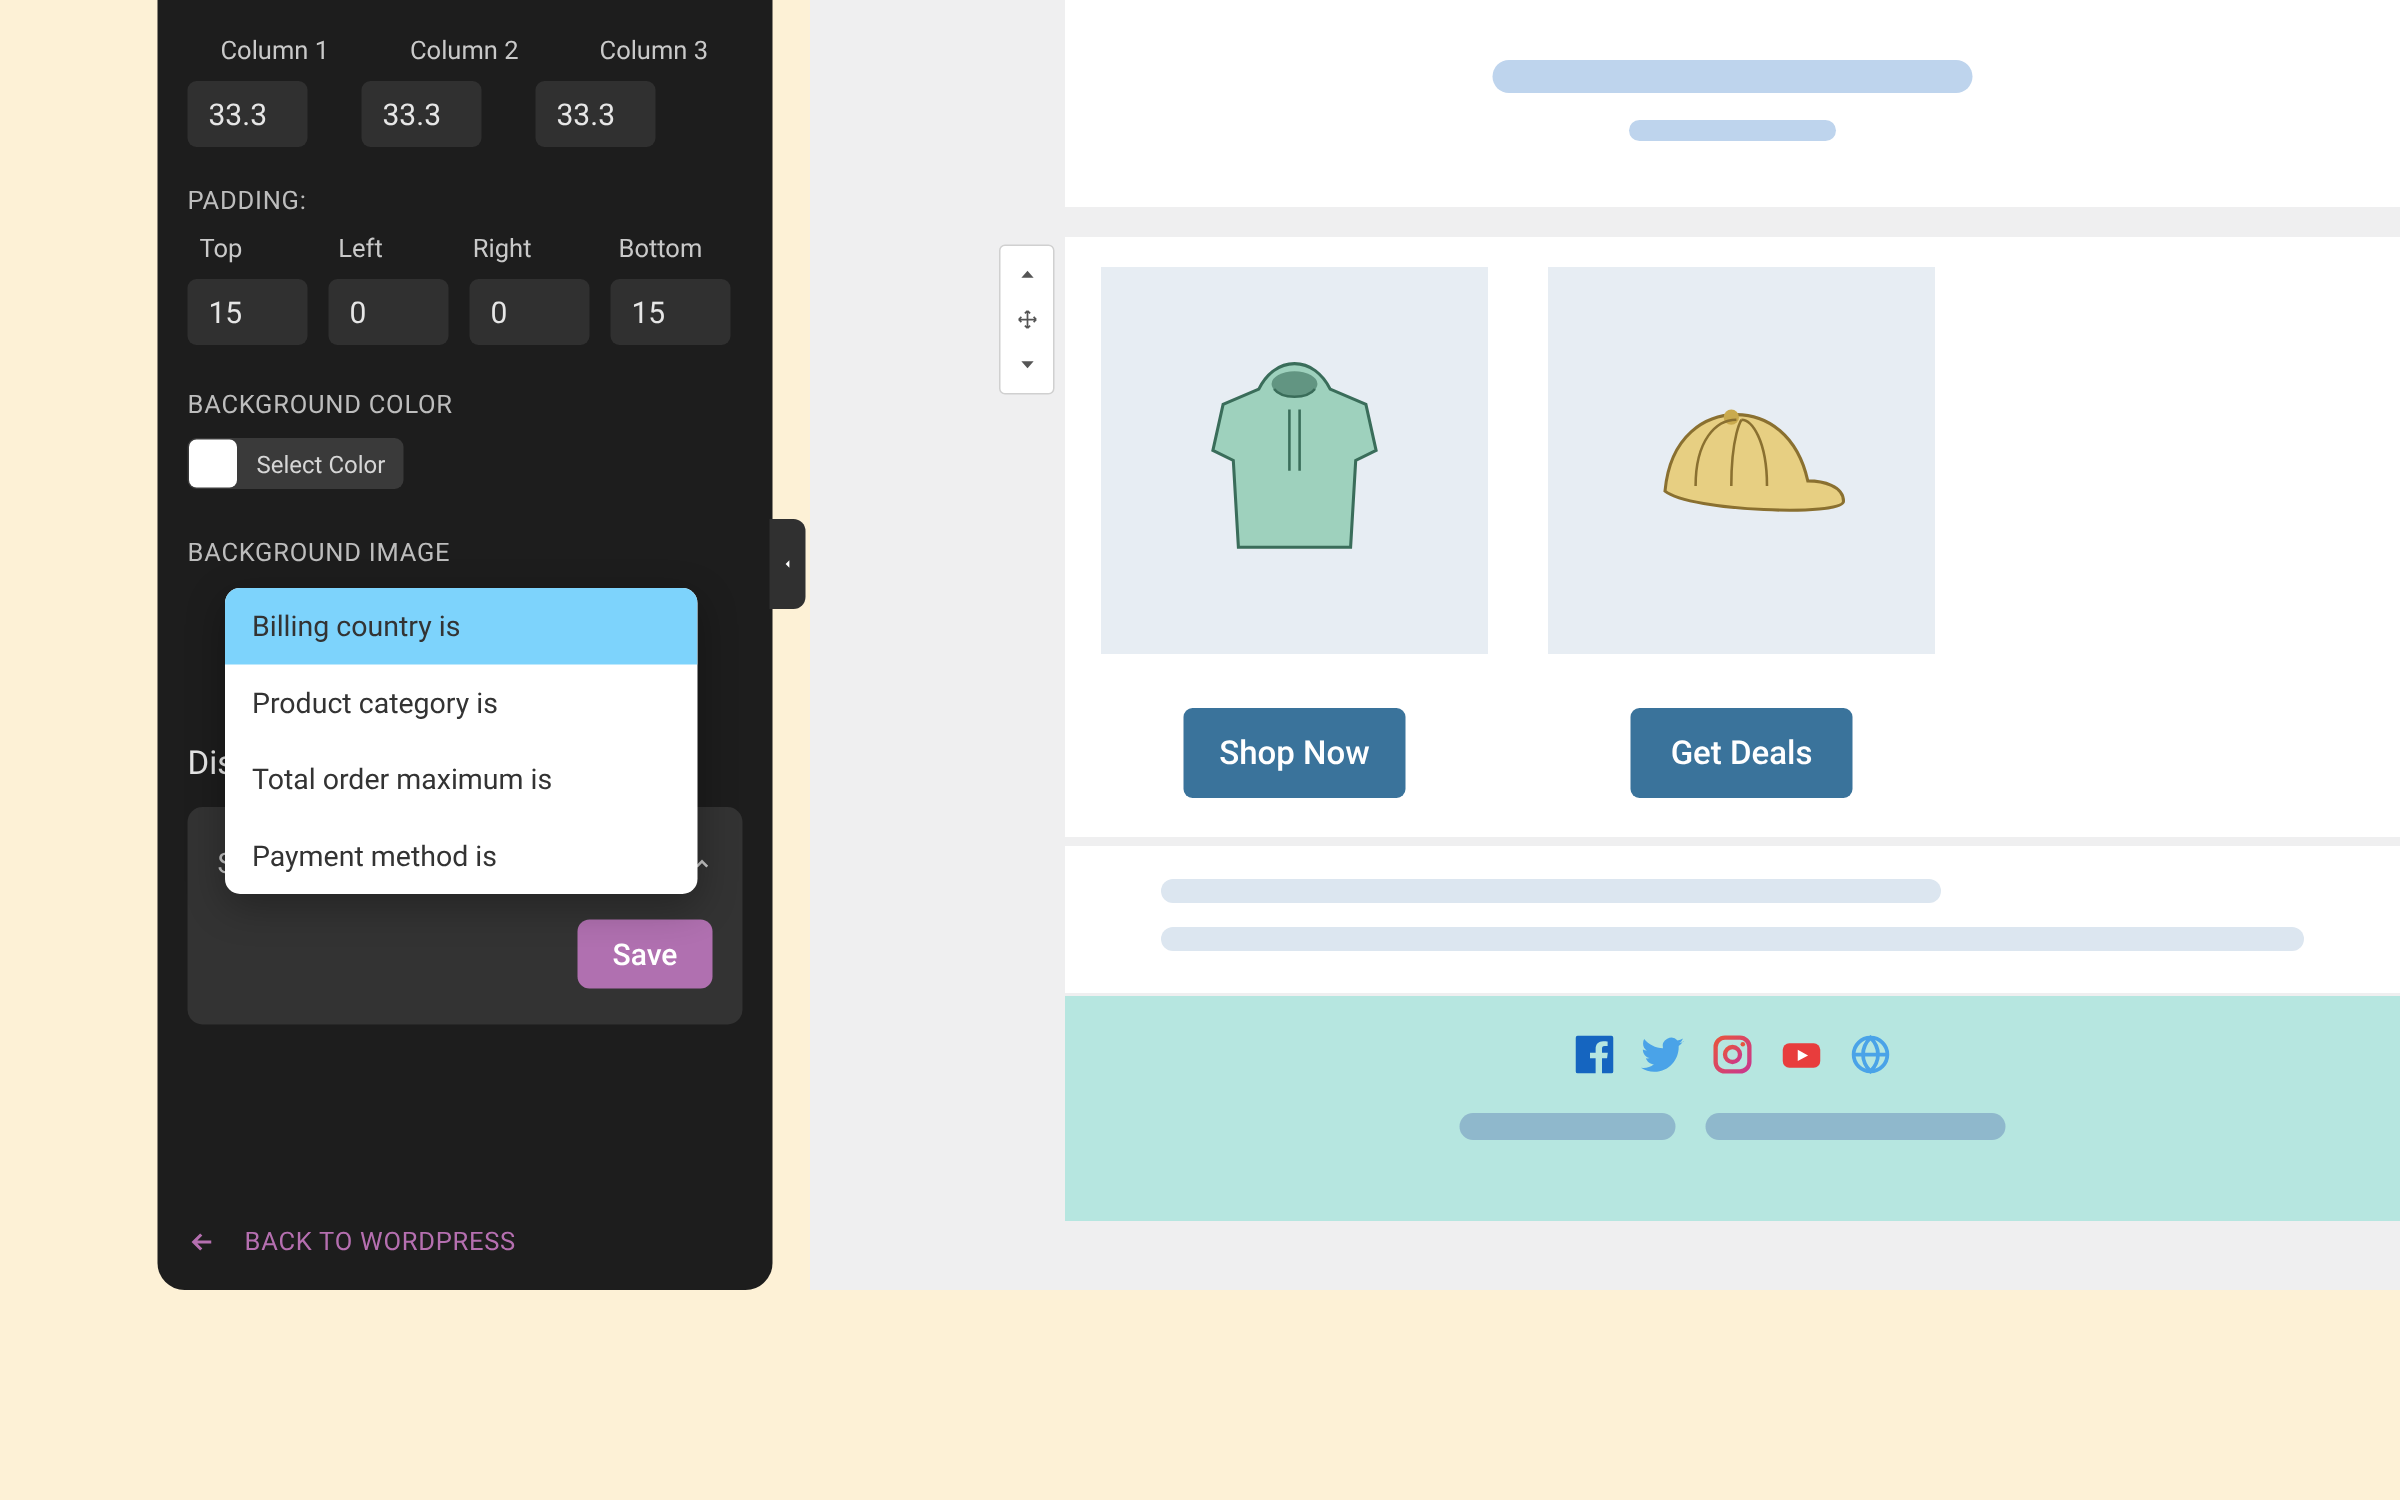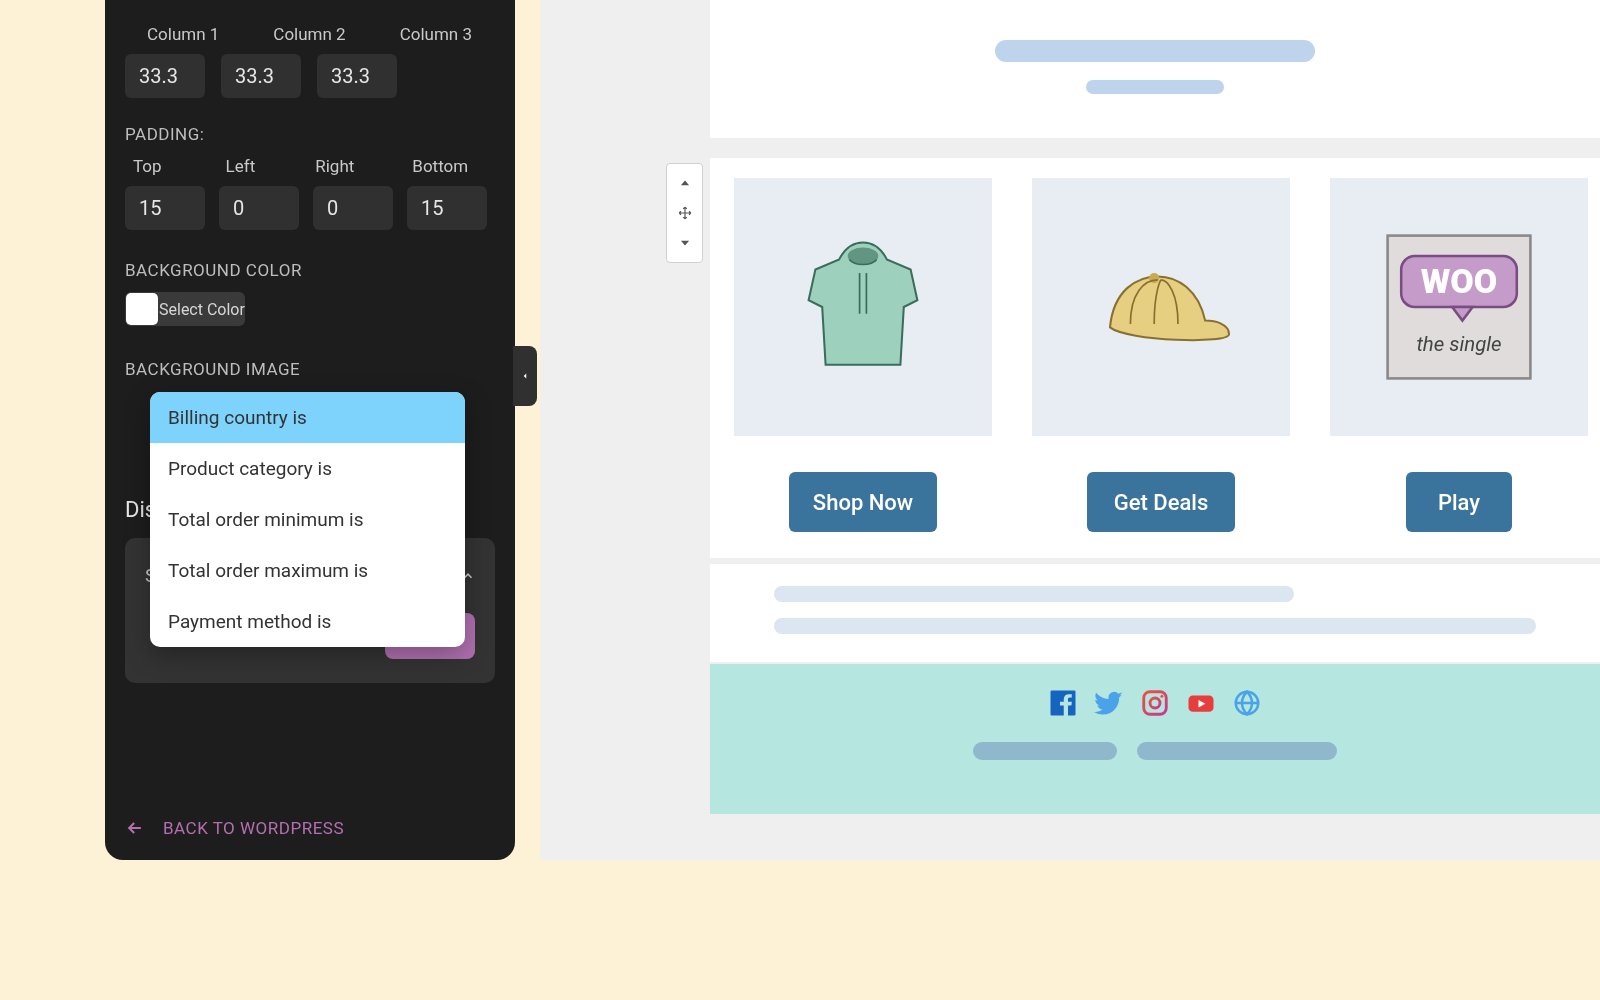--- a/index.html
+++ b/index.html
@@ -1,28 +1,28 @@
 <!DOCTYPE html>
 <html><head>
 <meta charset="utf-8">
 <style>
 *{box-sizing:border-box;margin:0;padding:0;font-family:-apple-system,BlinkMacSystemFont,"Segoe UI",Roboto,sans-serif}
 body{width:1600px;height:1000px;background:#fdf1d6;overflow:hidden;position:relative}
 .sidebar{position:absolute;left:105px;top:0;width:410px;height:860px;background:#1d1d1d;border-radius:0 0 18px 18px;padding:24px 20px 0;color:#d8d8d8}
 .col-labels{display:flex;gap:54px;font-size:17px;color:#c9c9c9;margin-bottom:10px;margin-left:22px}
-.col-inputs{display:flex;gap:16px;margin-bottom:26px}
+.col-inputs{display:flex;gap:36px;margin-bottom:26px}
 .inp{background:#303030;border:none;color:#e6e6e6;border-radius:6px;height:44px;width:80px;padding:0 14px;font-size:20px}
 .lbl{font-size:17px;color:#bdbdbd;letter-spacing:0.5px;margin-bottom:12px}
 .pad-labels{display:flex;gap:64px;font-size:17px;color:#c9c9c9;margin:8px 0 10px 8px}
 .pad-labels span:nth-child(3){margin-left:-4px}
 .pad-labels span:nth-child(4){margin-left:-6px}
 .pad-inputs{display:flex;gap:14px;margin-bottom:30px}
 .colorbtn{display:inline-flex;align-items:center;background:#3a3a3a;border-radius:6px;overflow:hidden;height:34px}
 .swatch{width:32px;height:32px;background:#fff;margin:1px;border-radius:5px}
-.colorbtn span{padding:0 0;font-size:16px;color:#d6d6d6}
+.colorbtn span{padding:0 12px;font-size:16px;color:#d6d6d6}
 .sec-bgimg{height:58px}
 .sec-dis{font-size:22px;color:#e6e6e6;margin-top:48px}
 .logic-box{background:#333;border-radius:10px;padding:26px 20px 24px;margin-top:16px}
 .select-logic{display:flex;align-items:center;justify-content:space-between;font-size:19px;color:#c6c6c6;margin-bottom:26px;cursor:pointer}
 .chev{width:14px;height:14px}
 .savebtn{background:#b070b0;color:#fff;border:none;border-radius:8px;height:46px;width:90px;font-size:20px;font-weight:500;float:right;cursor:pointer}
 .addcond{text-align:center;font-size:19px;color:#d8d8d8;margin-top:36px;cursor:pointer}
 .backwp{position:absolute;bottom:22px;left:20px;display:flex;align-items:center;gap:18px;color:#b56fb0;font-size:17px;font-weight:400;letter-spacing:0.5px;cursor:pointer}
 .dropdown{position:absolute;left:150px;top:392px;width:315px;background:#fff;border-radius:10px;box-shadow:0 8px 26px rgba(0,0,0,0.3);overflow:hidden;z-index:10}
 .dd-item{padding:14px 18px;font-size:19px;color:#333;cursor:pointer}
@@ -103,21 +103,20 @@
     <svg width="20" height="20" viewBox="0 0 24 24" fill="none" stroke="#b56fb0" stroke-width="2.5">
         <path d="M19 12H5M11 6l-6 6 6 6"></path>
       </svg>
     <span>BACK TO WORDPRESS</span>
   </div>
 </div>
 
 <div class="dropdown">
   <div class="dd-item hover">Billing country is</div>
   <div class="dd-item">Product category is</div>
-  <div class="dd-item">Total order minimum is</div>
   <div class="dd-item">Total order maximum is</div>
   <div class="dd-item">Payment method is</div>
 </div>
 
 <div class="toggle">
   <svg viewBox="0 0 24 24" fill="#fff">
       <path d="M15 6l-6 6 6 6z"></path>
     </svg>
 </div>
 
@@ -152,32 +151,20 @@
       <div class="card">
         <div class="thumb">
           <svg class="cap" viewBox="0 0 100 100">
               <path fill="#e7cf82" stroke="#8a7030" stroke-width="1.2" d="M20 62c2-22 16-30 28-30s24 8 28 26c6 0 14 2 14 8s-60 4-70-4z"></path>
               <circle cx="46" cy="33" r="3" fill="#c9aa4e"></circle>
               <path fill="none" stroke="#8a7030" d="M32 60c0-18 8-26 16-26M46 60c0-20 4-26 4-26M60 60c0-18-6-26-10-26"></path>
             </svg>
         </div>
         <button class="cta">Get Deals</button>
       </div>
-      <div class="card">
-        <div class="thumb">
-          <svg class="woo" viewBox="0 0 100 100">
-              <rect x="8" y="8" width="84" height="84" fill="#e0dcdc" stroke="#888" stroke-width="1.5"></rect>
-              <rect x="16" y="20" width="68" height="30" rx="8" fill="#c49bc9" stroke="#7a4d82" stroke-width="1.5"></rect>
-              <text x="50" y="42" font-size="20" font-family="Arial Black" fill="#fff" text-anchor="middle" font-weight="900">WOO</text>
-              <path d="M46 50l6 8 6-8z" fill="#c49bc9" stroke="#7a4d82" stroke-width="1.5"></path>
-              <text x="50" y="76" font-size="12" font-style="italic" font-family="cursive" fill="#444" text-anchor="middle">the single</text>
-            </svg>
-        </div>
-        <button class="cta">Play</button>
-      </div>
     </div>
   </div>
   <div class="txt">
     <div class="tbar w1"></div>
     <div class="tbar w2"></div>
   </div>
   <div class="footer">
     <div class="socials">
       <svg viewBox="0 0 24 24" fill="#1565c0">
           <path d="M22 3v18a1 1 0 01-1 1h-5v-8h2.7l.4-3H16V9c0-.9.2-1.5 1.5-1.5H19V5c-.3 0-1.3-.1-2.4-.1-2.4 0-4 1.5-4 4.1V11h-3v3h3v8H3a1 1 0 01-1-1V3a1 1 0 011-1h18a1 1 0 011 1z"></path>

